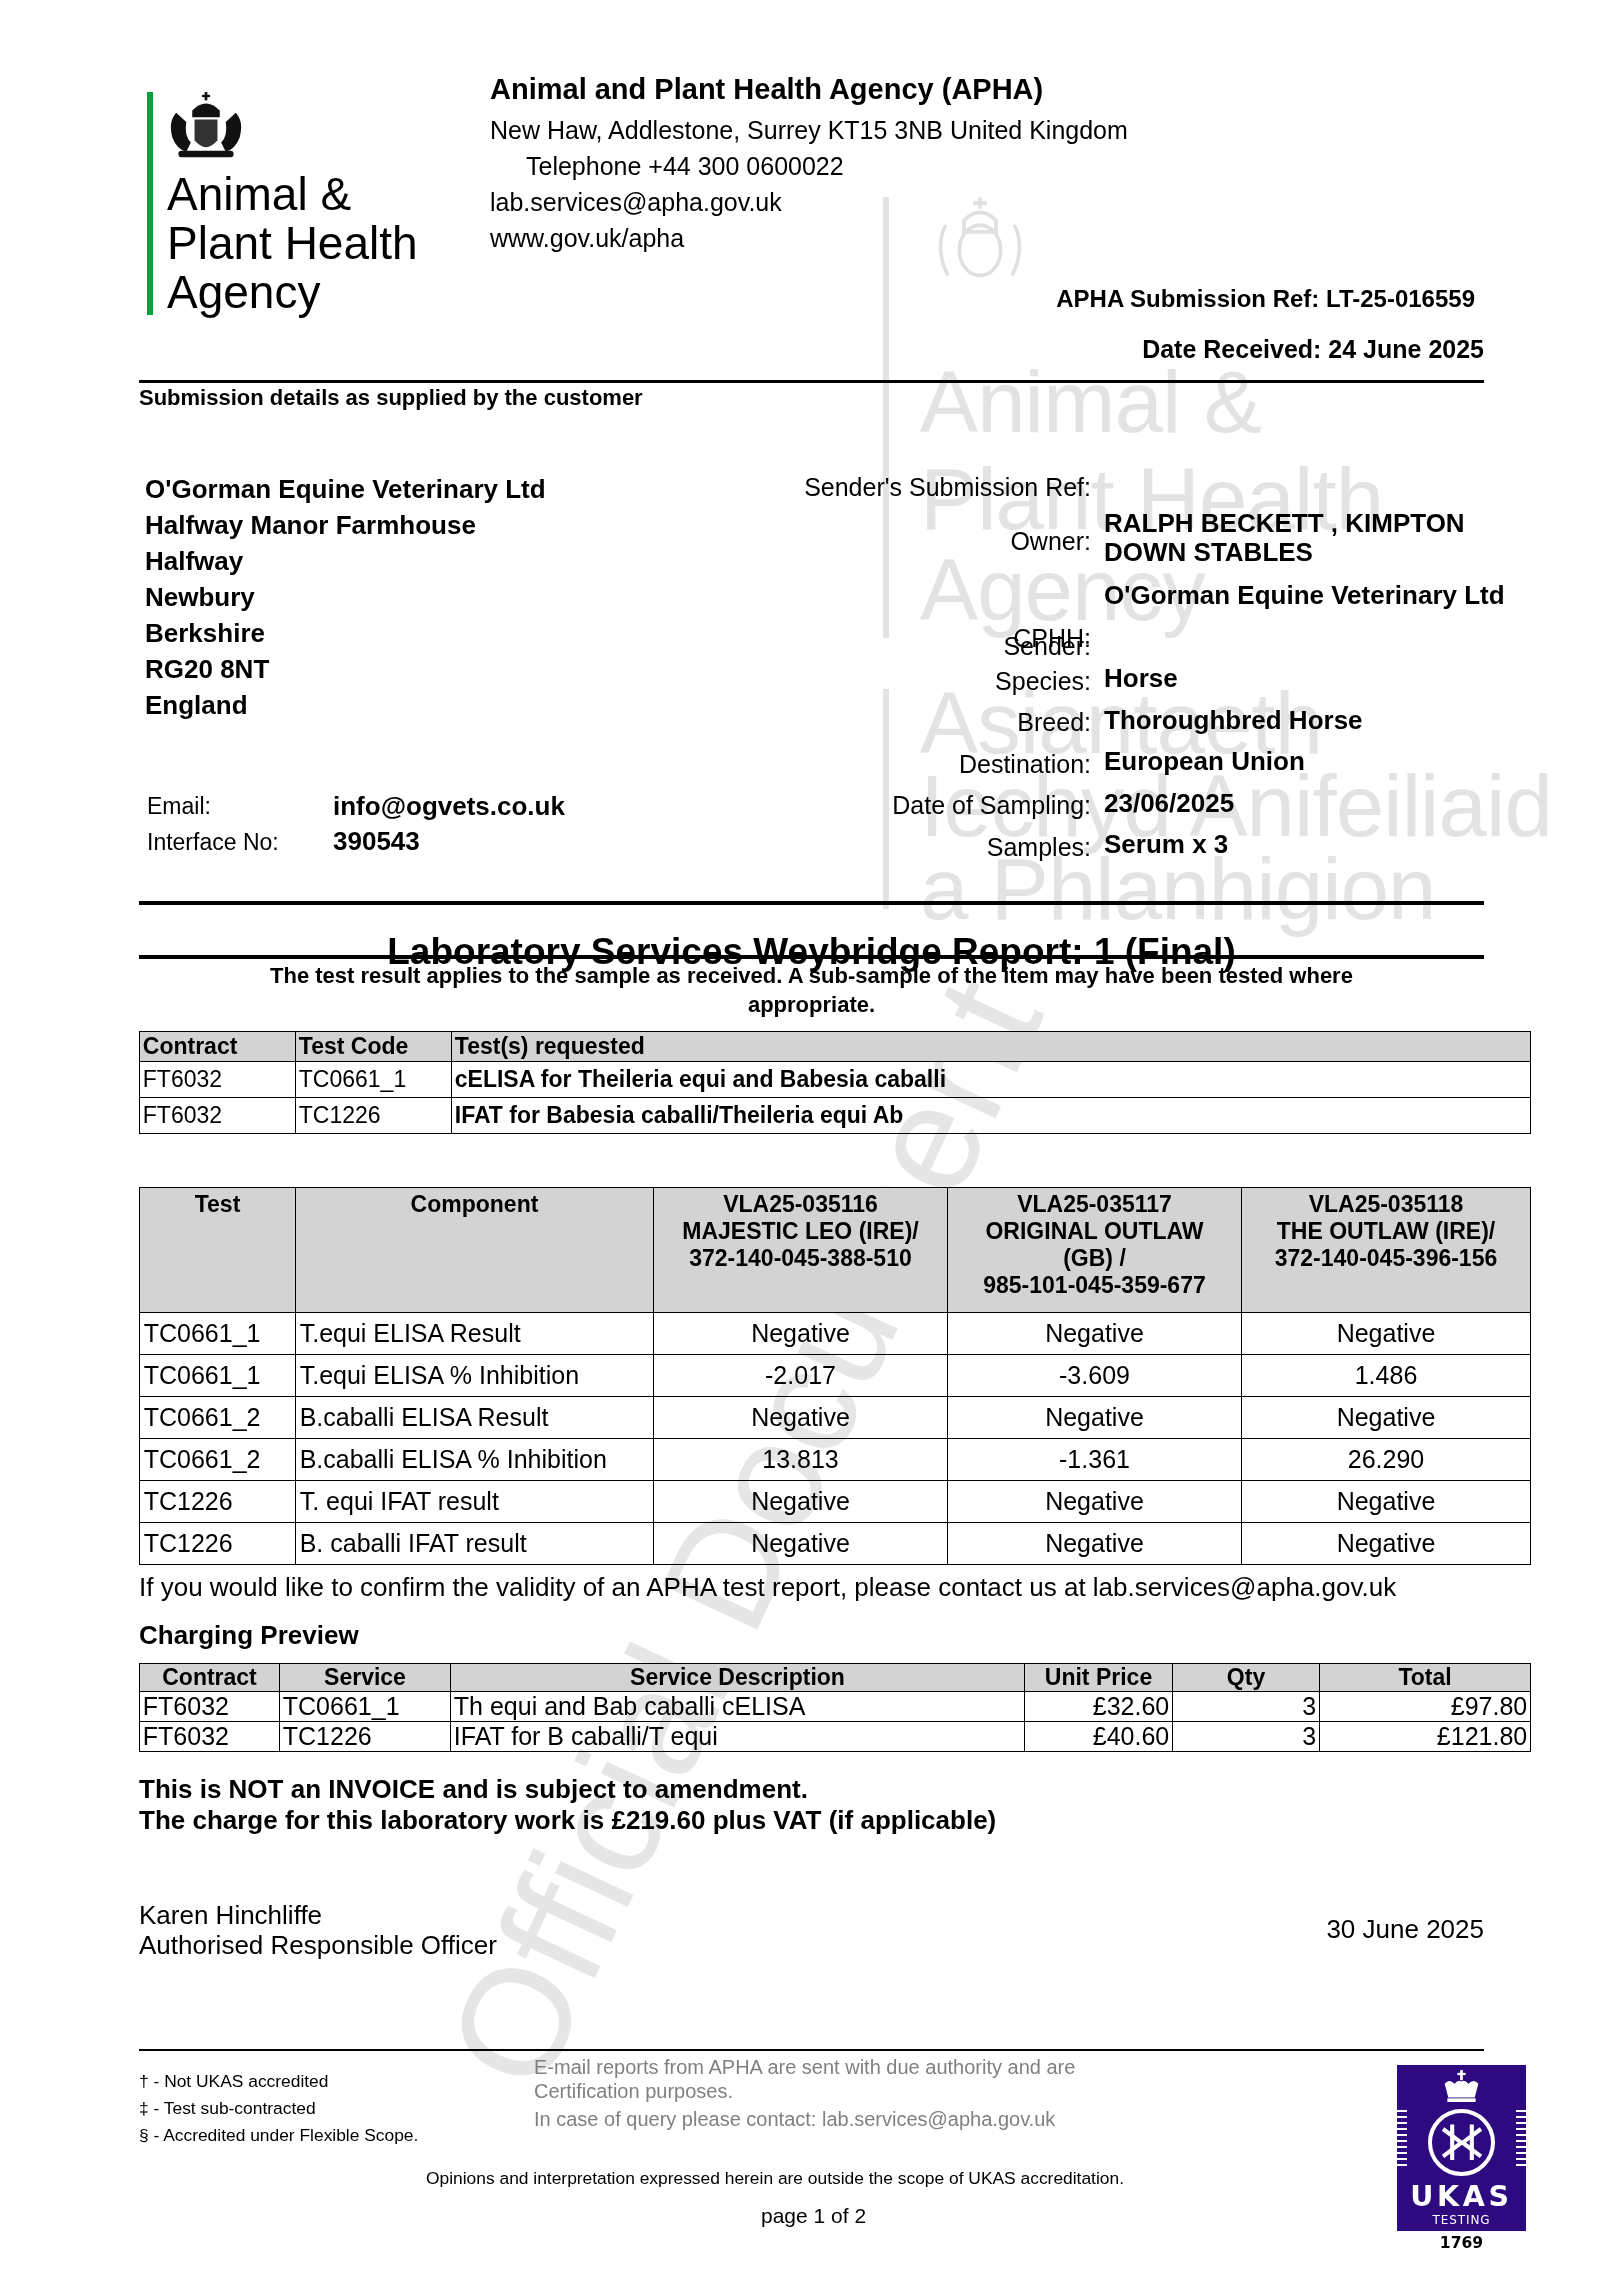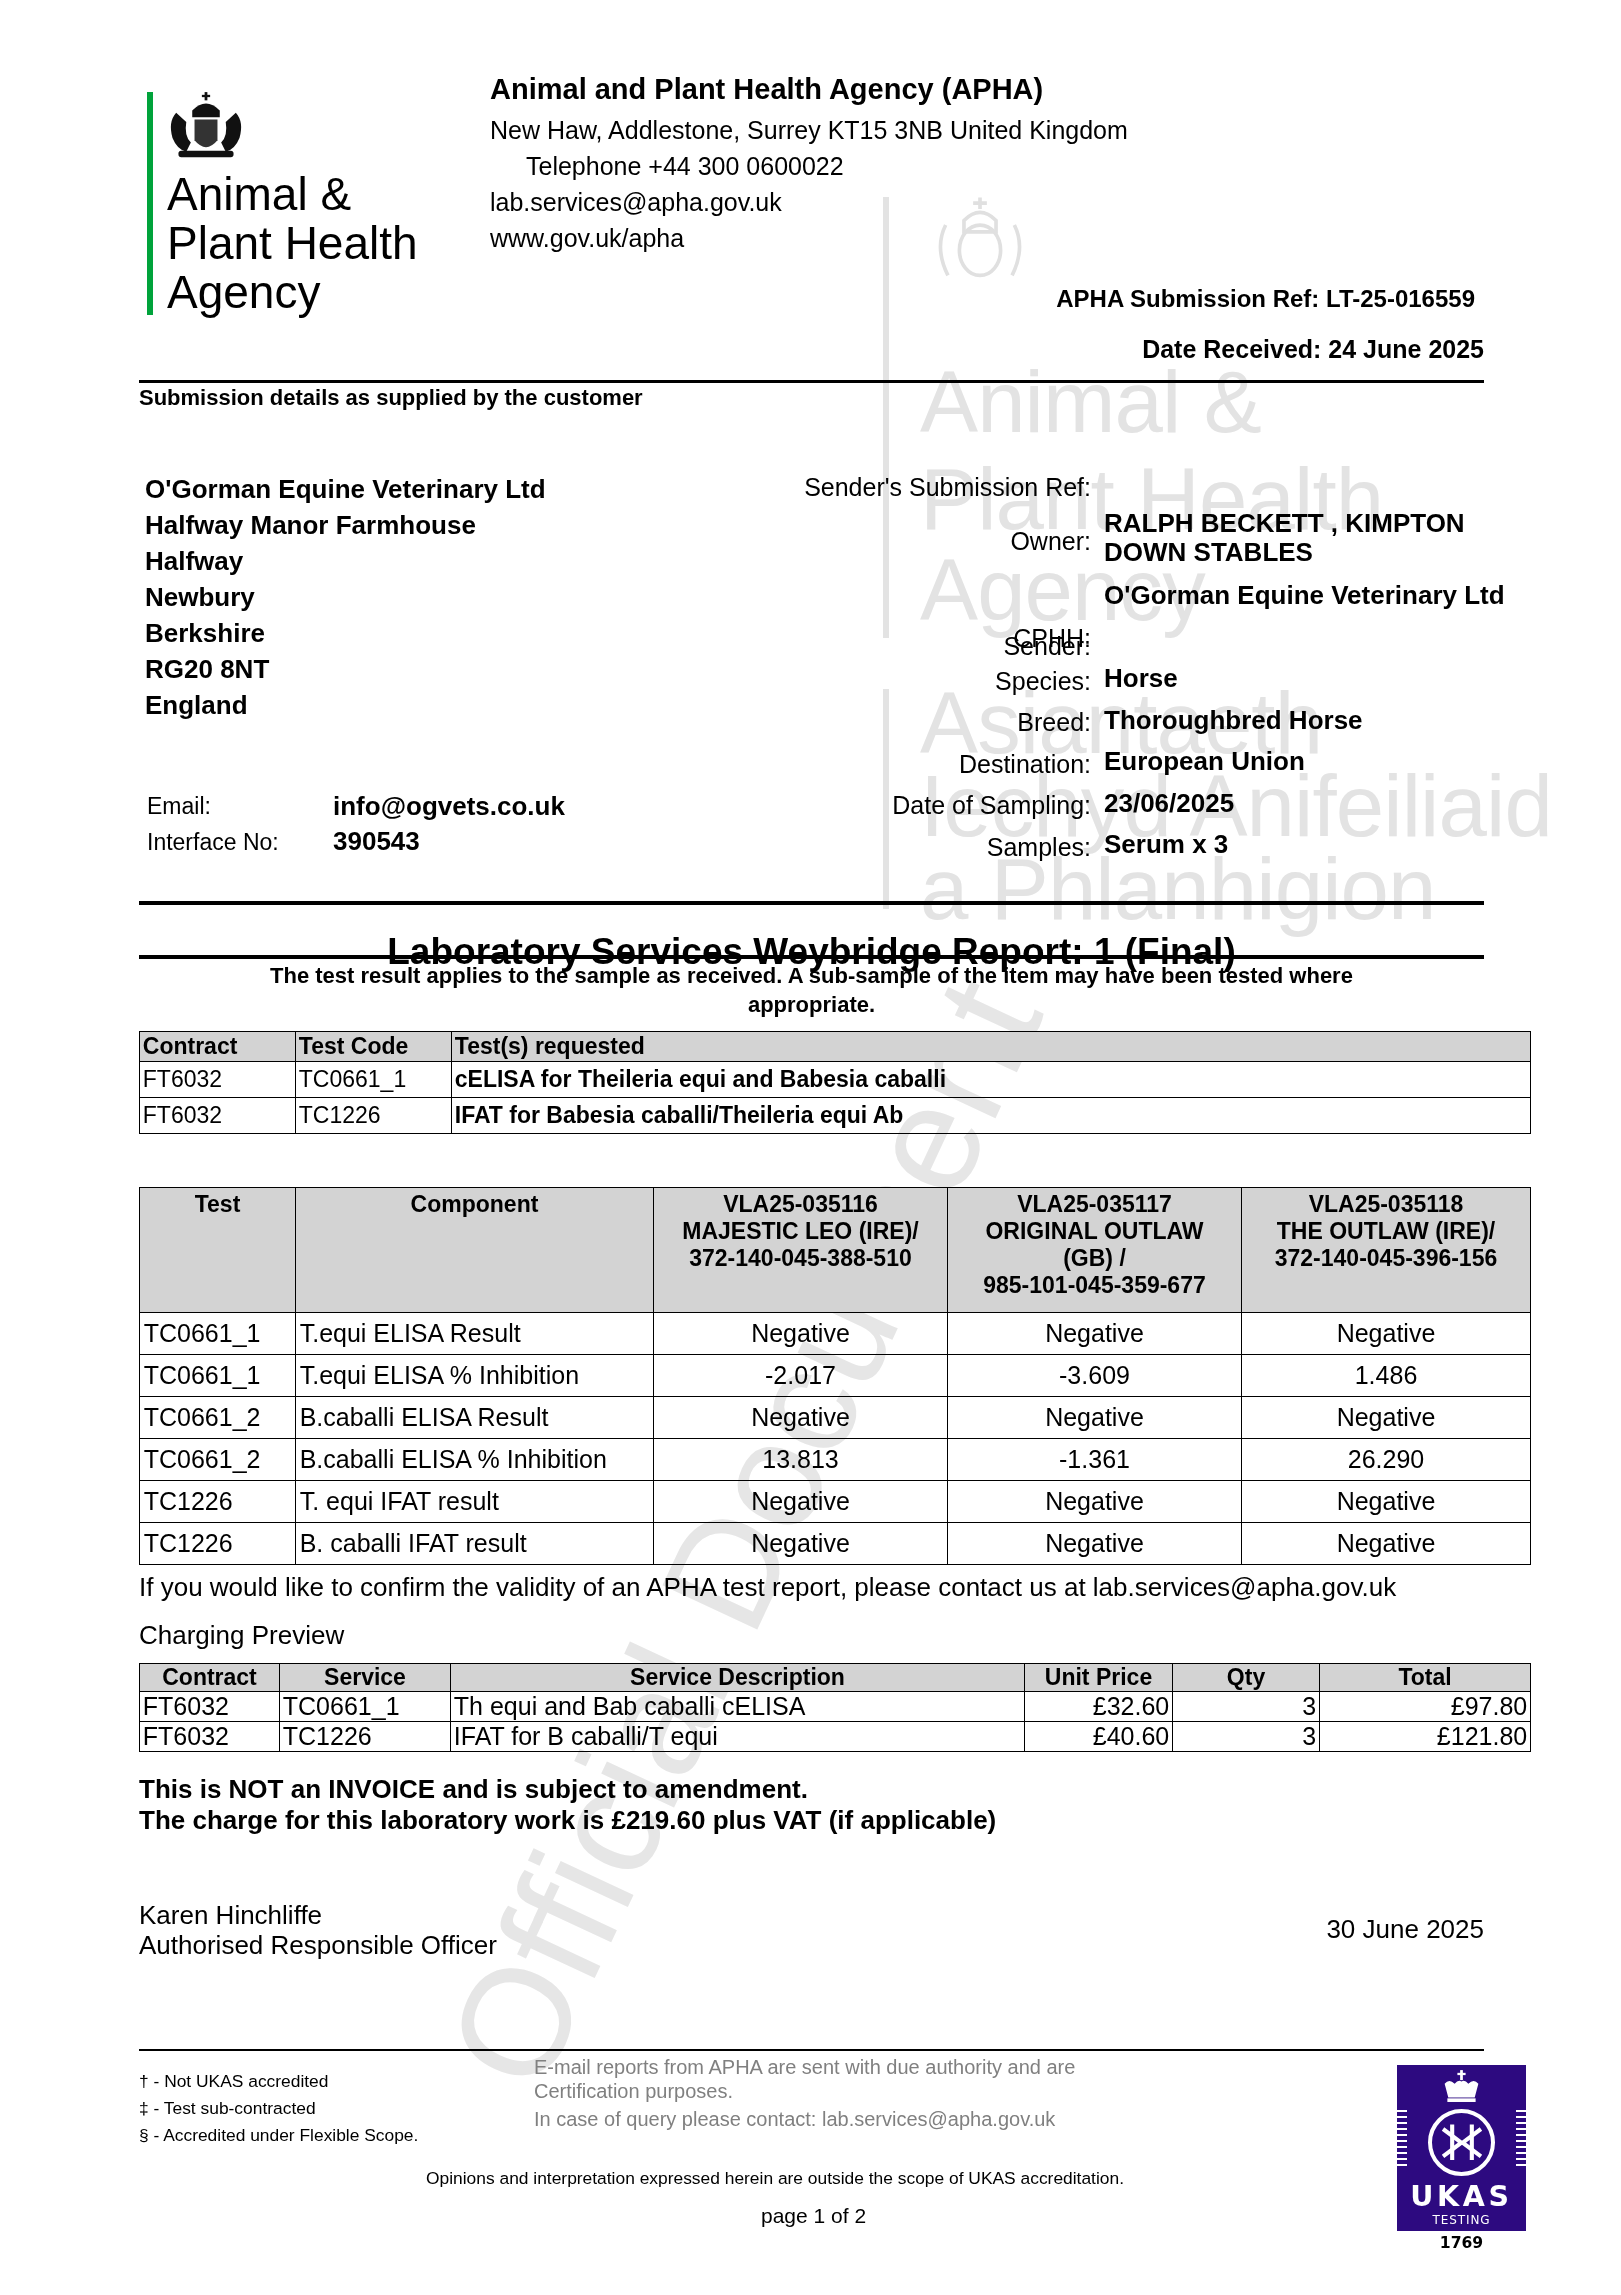--- a/index.html
+++ b/index.html
@@ -45,21 +45,21 @@
   .t1 th { background: #d3d3d3; text-align: left; font-weight: bold; padding: 0.9px 2.8px; height: 28.5px; }
   .t1 td { padding: 0.9px 2.8px; height: 36px; }
   .t1 td.b { font-weight: bold; }
 
   .t2 { left: 139px; top: 1187px; width: 1392px; font-size: 25px; }
   .t2 th { background: #d3d3d3; font-weight: bold; font-size: 23px; vertical-align: top; padding: 2.8px 3.7px; line-height: 27px; height: 125px; text-align: center; }
   .t2 td { height: 42px; padding: 0 3.7px; }
   .t2 td.c { text-align: center; }
 
   .validity { position: absolute; left: 139px; top: 1572px; font-size: 26px; }
-  .charging { position: absolute; left: 139px; top: 1620px; font-size: 26px; font-weight: normal; }
+  .charging { position: absolute; left: 139px; top: 1620px; font-size: 26px; font-weight: bold; }
 
   .t3 { left: 139px; top: 1663px; width: 1392px; font-size: 25px; }
   .t3 th { background: #d3d3d3; font-weight: bold; font-size: 23px; text-align: center; height: 25px; padding: 0 2.8px; }
   .t3 td { height: 28.5px; padding: 0 2.8px; }
   .t3 td.r { text-align: right; }
 
   .notinv { position: absolute; left: 139px; top: 1774px; font-size: 26px; font-weight: bold; line-height: 31px; }
 
   .officer { position: absolute; left: 139px; top: 1900px; font-size: 26px; line-height: 30px; }
   .sign-date { position: absolute; right: 138px; top: 1914px; font-size: 26px; }

